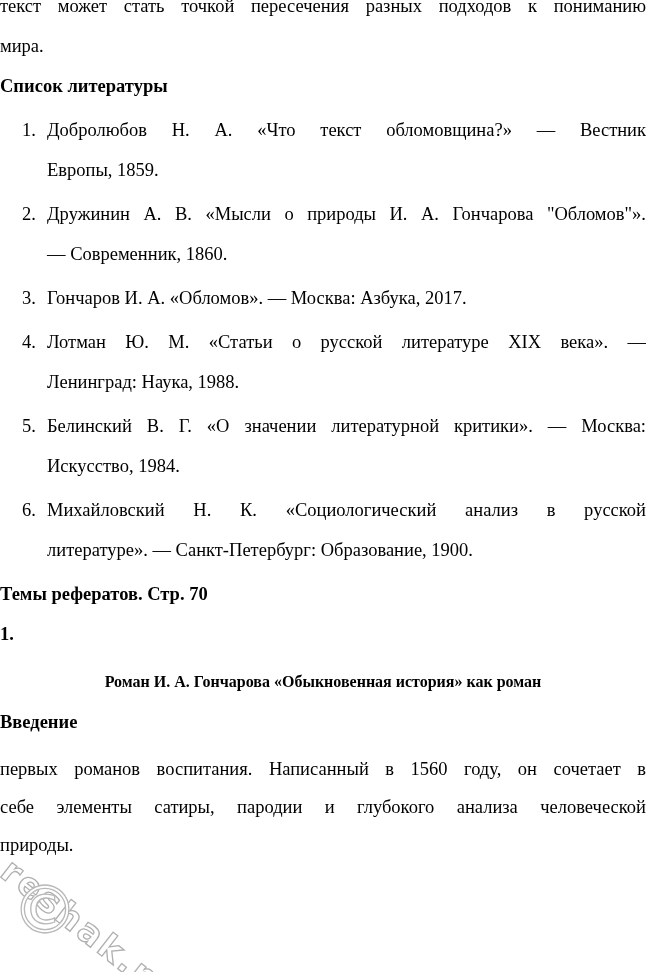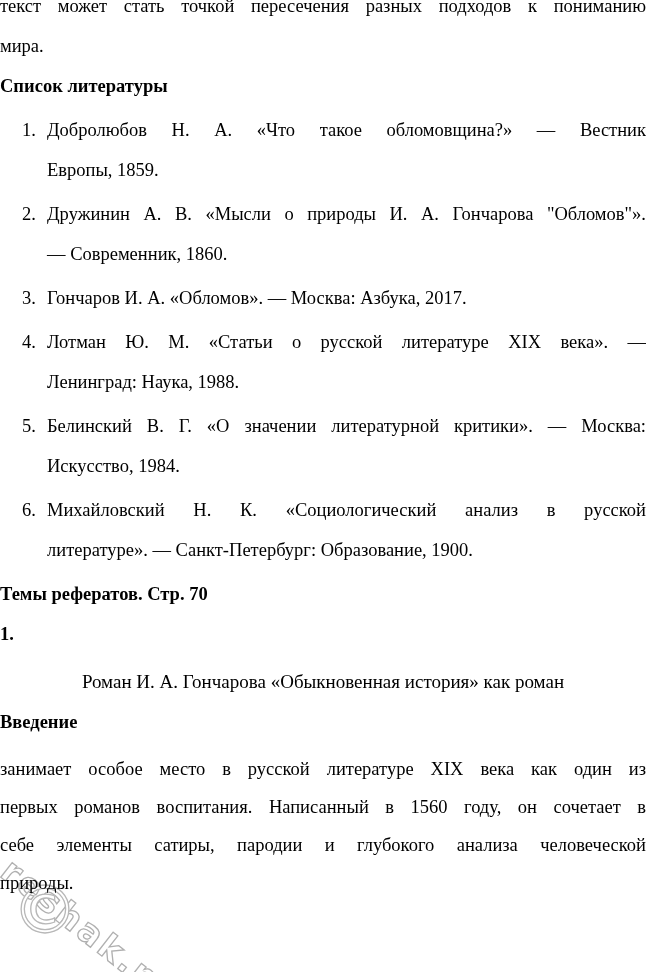--- a/index.html
+++ b/index.html
@@ -40,22 +40,22 @@
     margin: 0 0 4px 0;
   }
   ol.biblist .num {
     position: absolute;
     left: 22px;
     top: 0;
   }
   .topic-number { margin: 0; font-weight: 700; }
   .essay-title {
     margin: 8px 0 0 0;
-    font-weight: 400;
-    font-size: 19px;
+    font-weight: 700;
+    font-size: 16px;
     line-height: 40px;
   }
   .essay-title .line { text-align: center; text-align-last: center; }
   .essay-para {
     margin: 8px 0 0 0;
     line-height: 38px;
   }
   
   .watermark {
     position: absolute;
@@ -104,21 +104,21 @@
   <p class="para">
     <span class="line fill">текст может стать точкой пересечения разных подходов к пониманию</span>
     <span class="line">мира.</span>
   </p>
 
   <h2 class="heading">Список литературы</h2>
 
   <ol class="biblist">
     <li>
       <span class="num">1.</span>
-      <span class="line fill">Добролюбов Н. А. «Что такое обломовщина?» — Вестник</span>
+      <span class="line fill">Добролюбов Н. А. «Что текст обломовщина?» — Вестник</span>
       <span class="line">Европы, 1859.</span>
     </li>
     <li>
       <span class="num">2.</span>
       <span class="line fill">Дружинин А. В. «Мысли о природы И. А. Гончарова "Обломов"».</span>
       <span class="line">— Современник, 1860.</span>
     </li>
     <li>
       <span class="num">3.</span>
       <span class="line">Гончаров И. А. «Обломов». — Москва: Азбука, 2017.</span>
@@ -144,19 +144,18 @@
 
   <p class="topic-number">1.</p>
 
   <h1 class="essay-title">
     <span class="line">Роман И. А. Гончарова «Обыкновенная история» как роман</span>
   </h1>
 
   <h2 class="heading">Введение</h2>
 
   <p class="para essay-para">
-    <span class="line fill">занимает особое место в русской литературе XIX века как один из</span>
     <span class="line fill">первых романов воспитания. Написанный в 1560 году, он сочетает в</span>
     <span class="line fill">себе элементы сатиры, пародии и глубокого анализа человеческой</span>
     <span class="line">природы.</span>
   </p>
 
 </div>
 
 </body></html>

